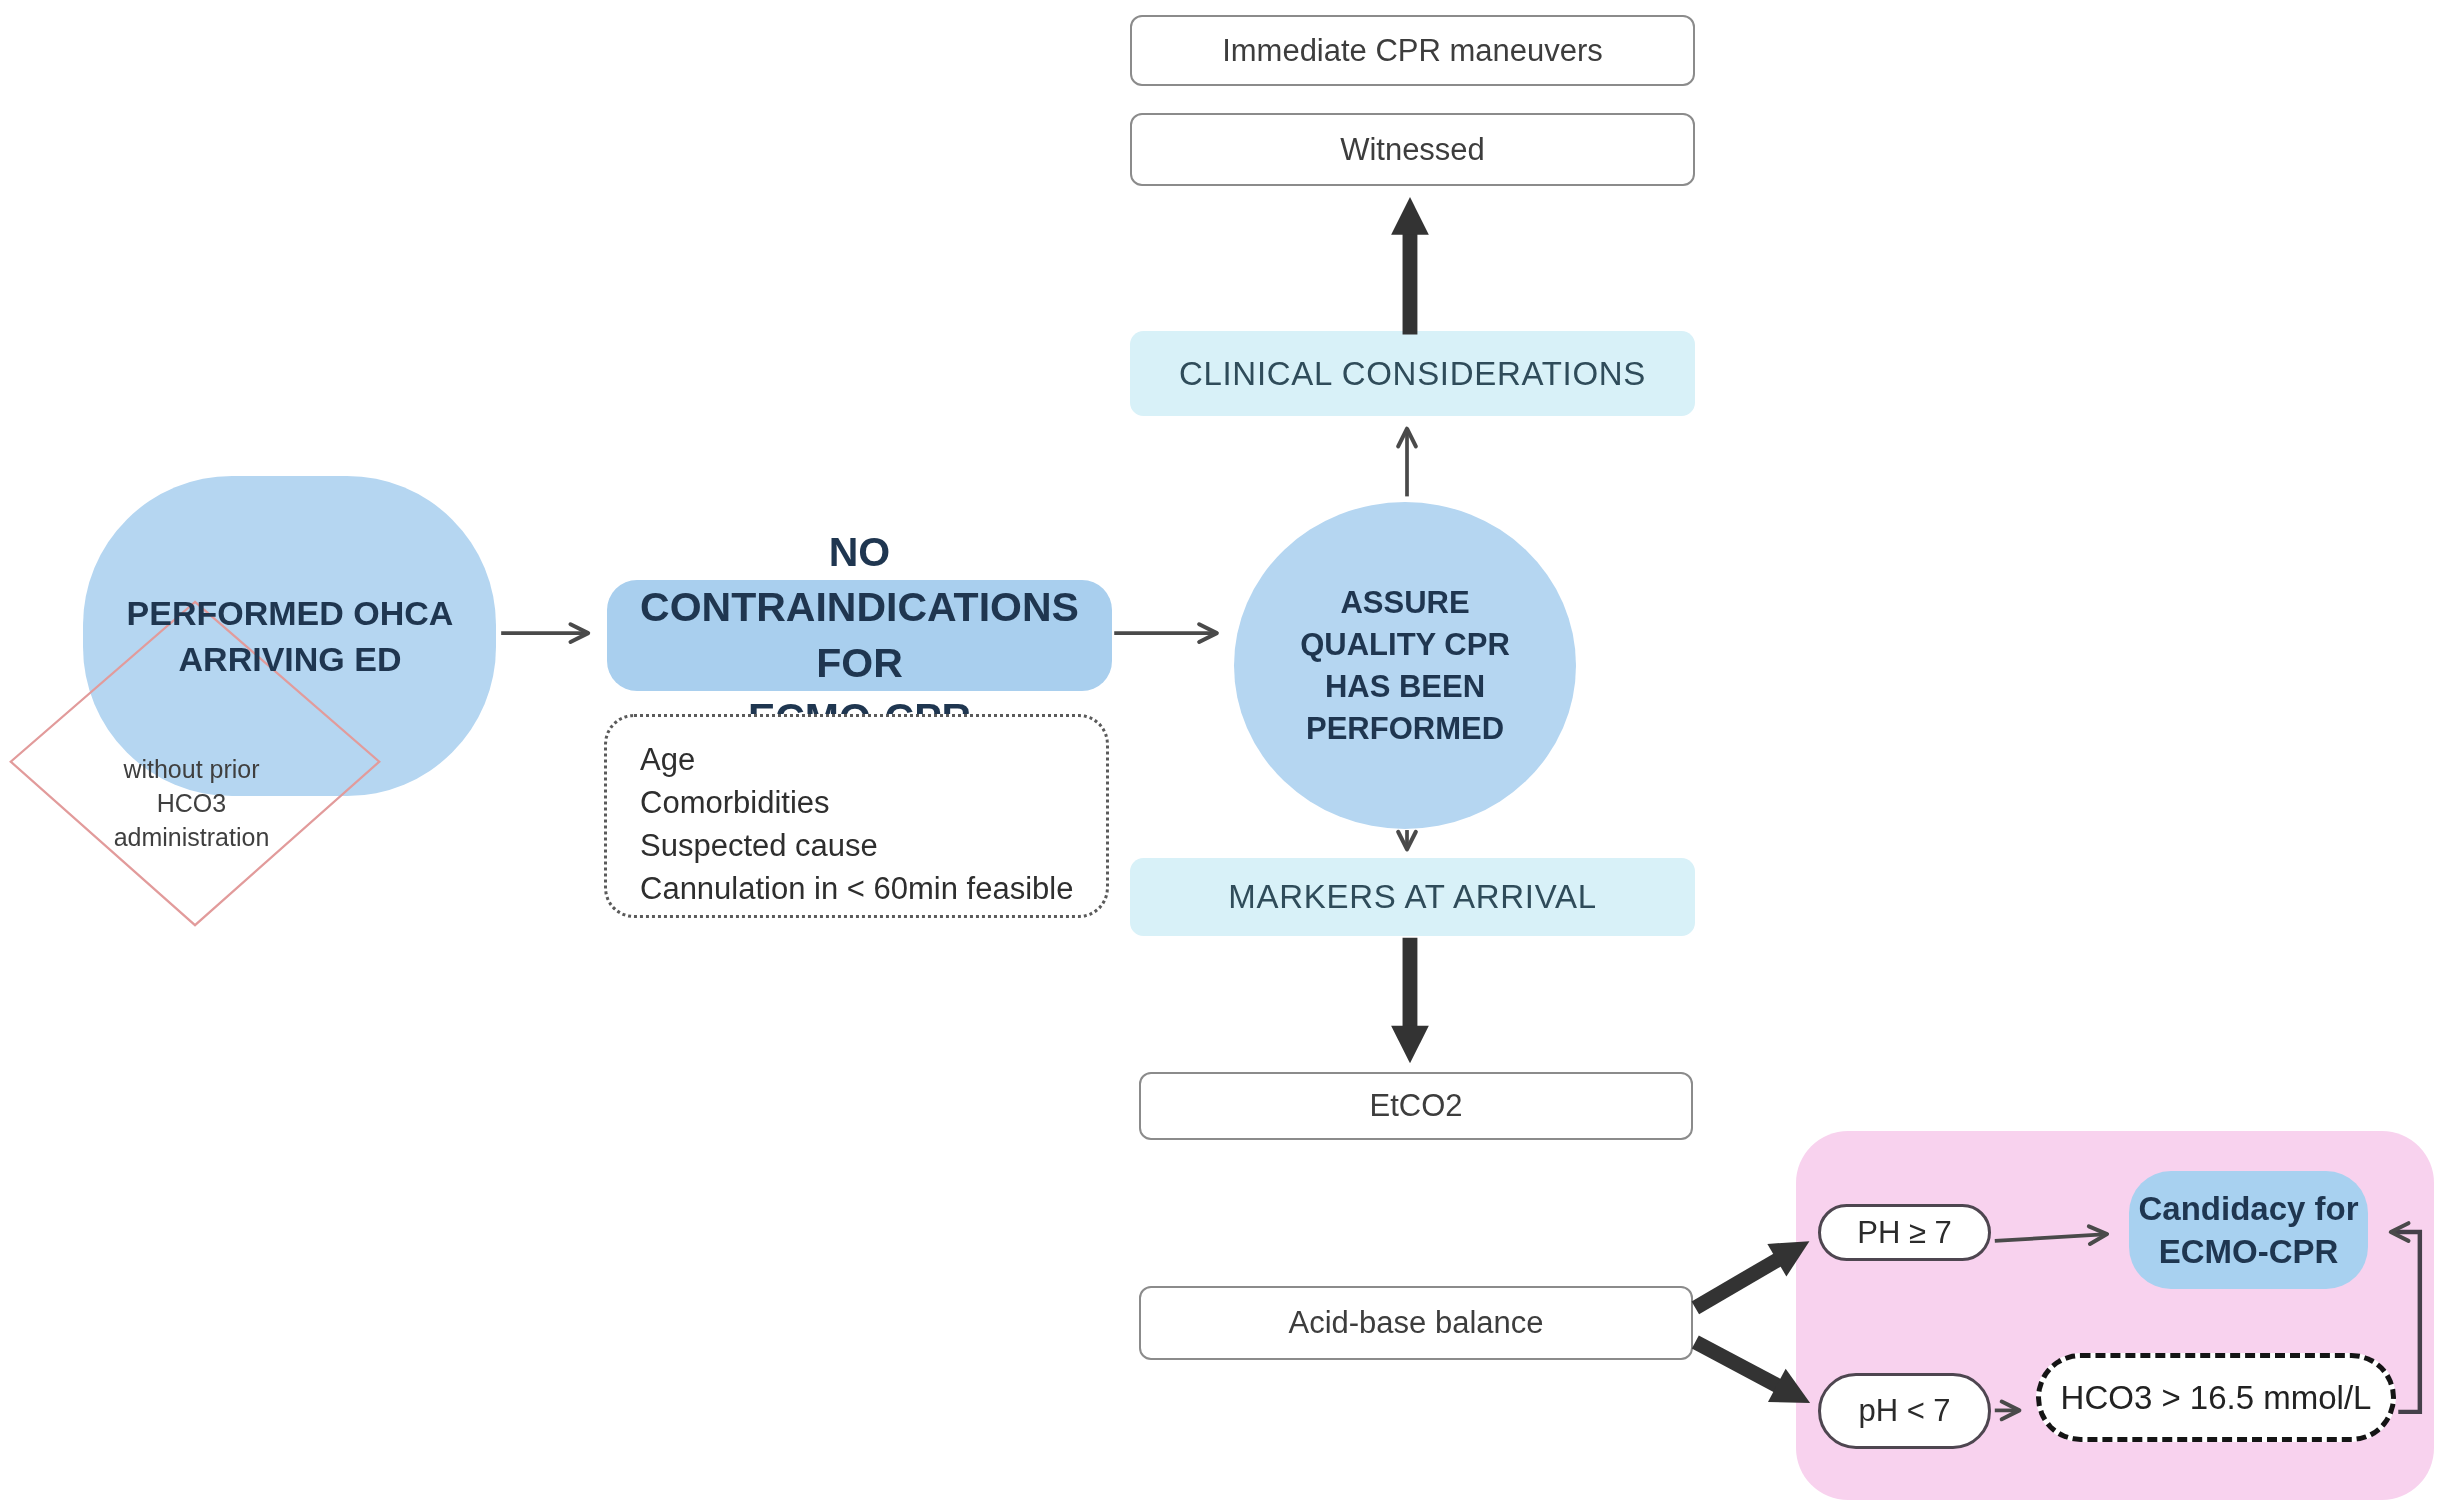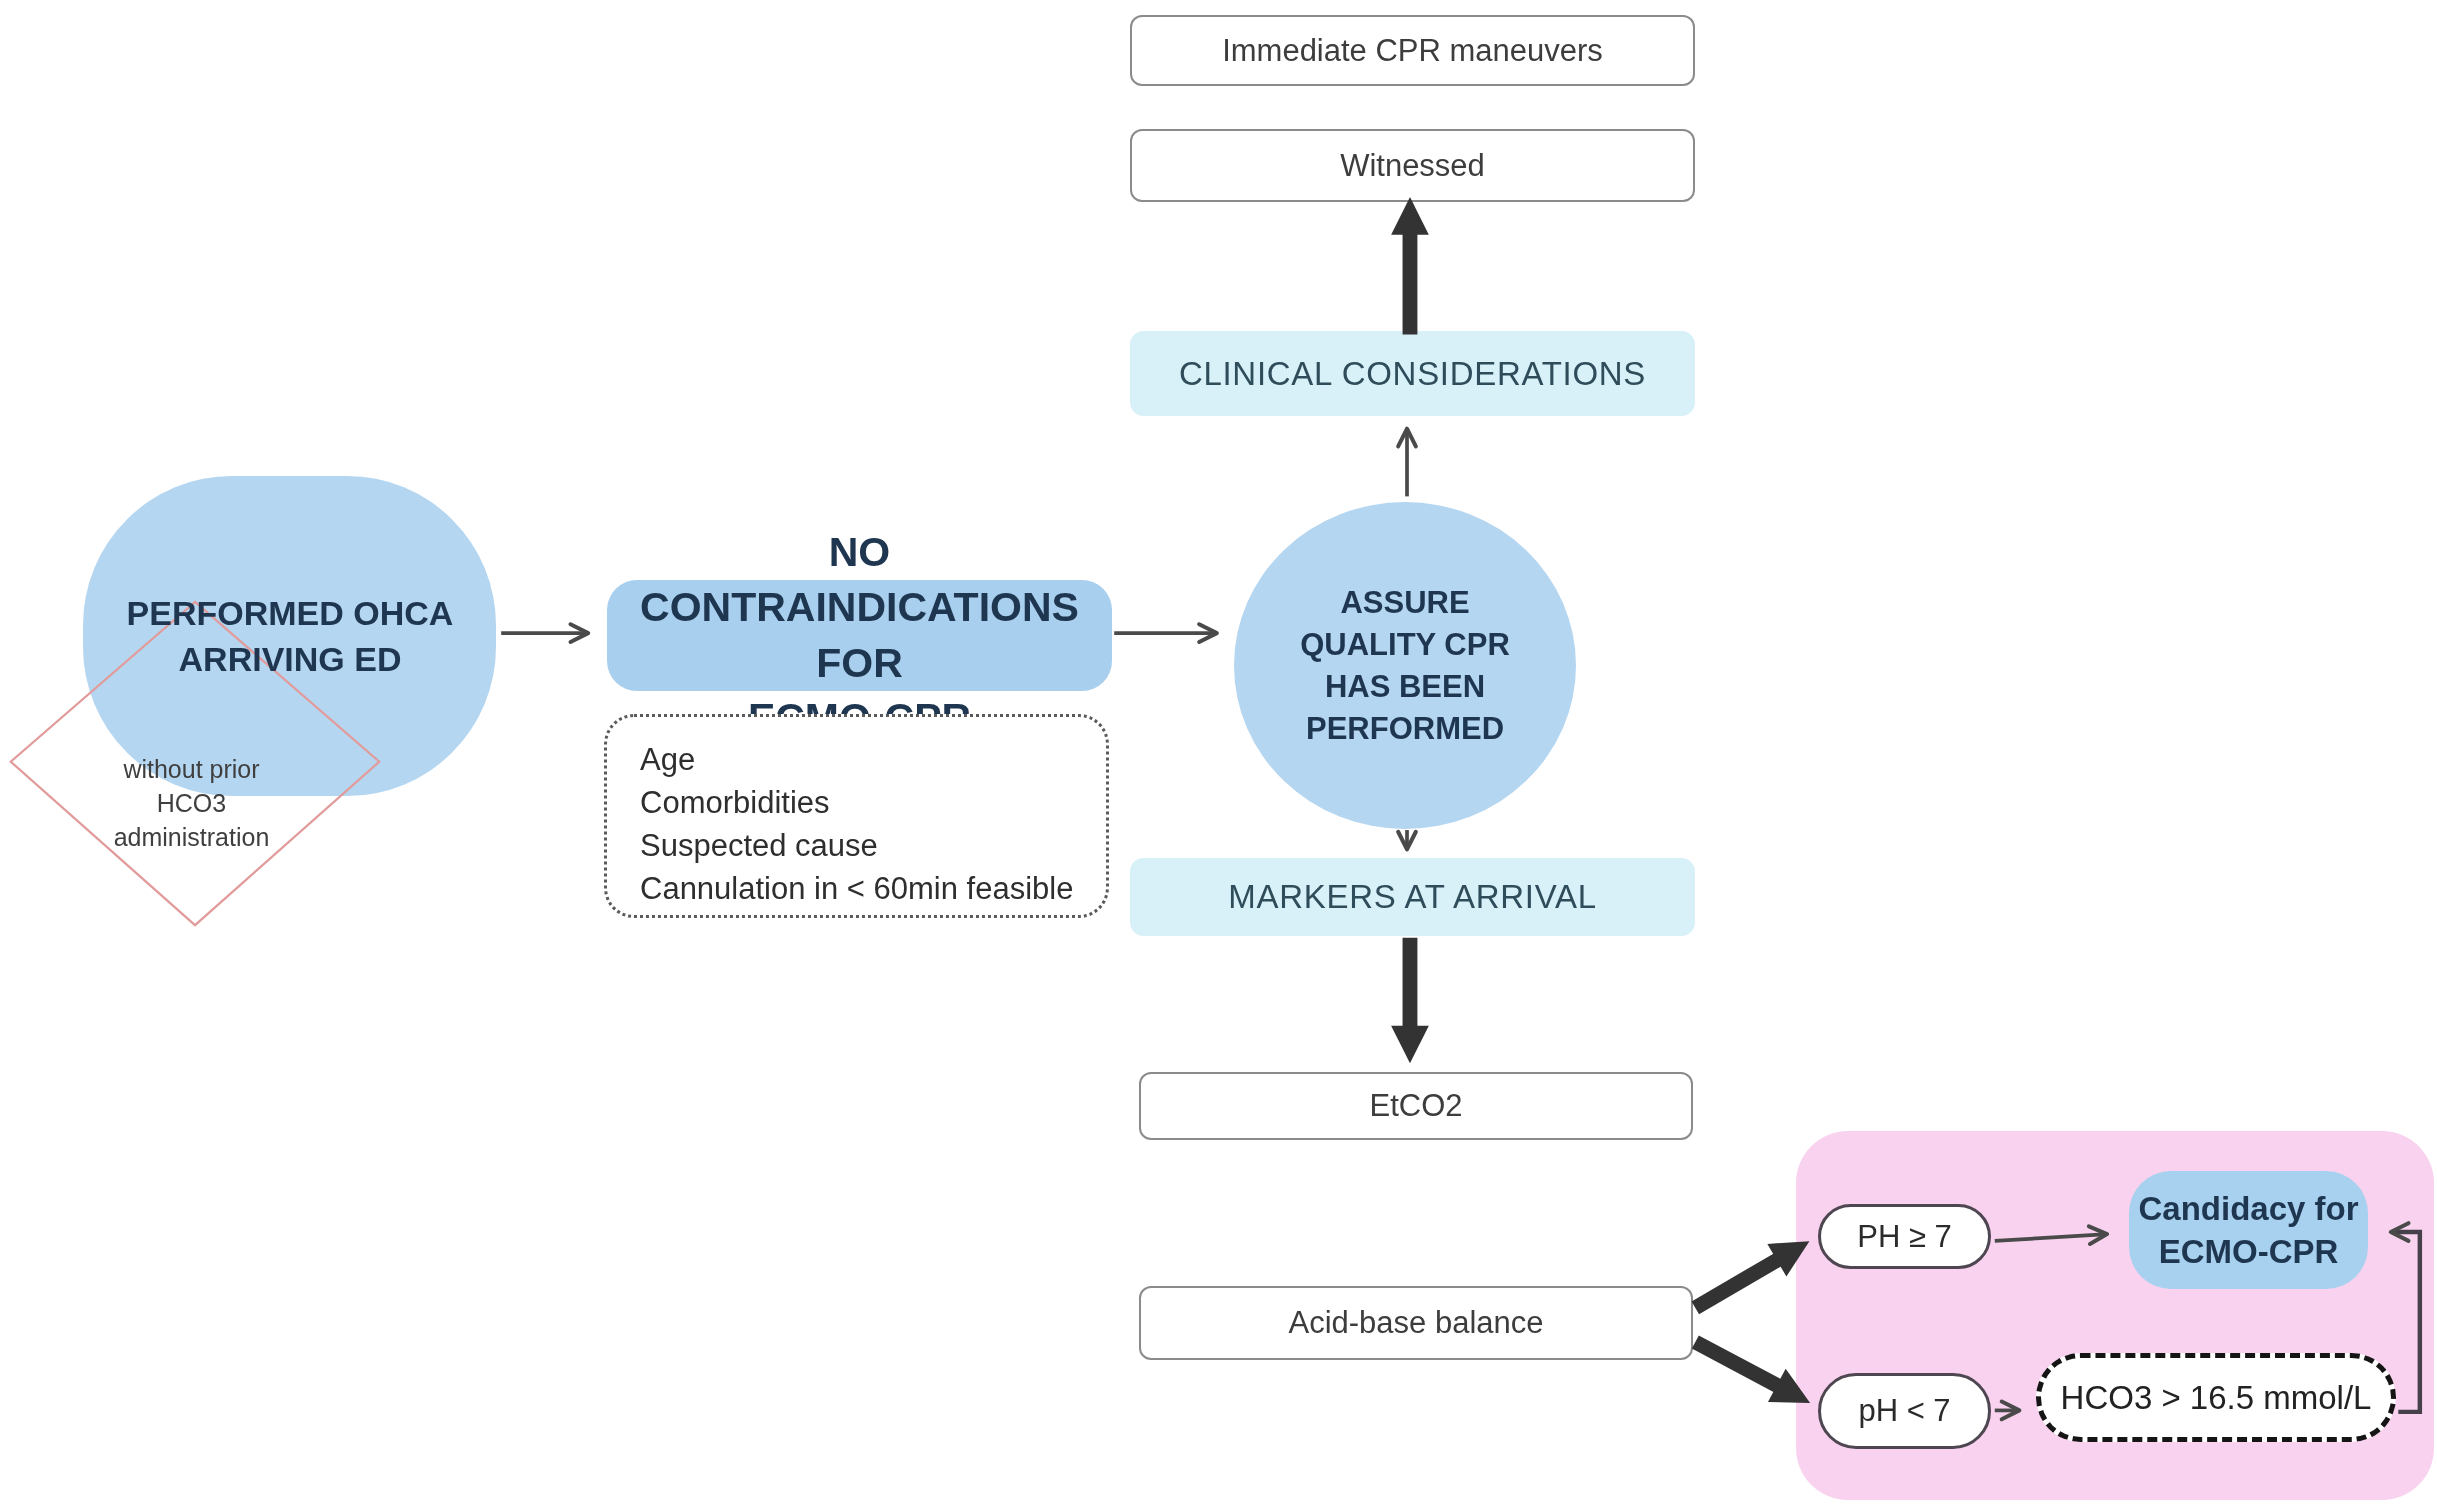--- a/index.html
+++ b/index.html
@@ -58,28 +58,28 @@
     <div>Cannulation in &lt; 60min feasible</div>
   </div>
 
   <div class="ellipse lvl2" style="left:1234px;top:502px;width:342px;height:327px;"></div>
   <div class="nodelabel lvl6" style="left:1234px;top:502px;width:342px;height:327px;font-size:31px;line-height:42px;">ASSURE
 QUALITY CPR
 HAS BEEN
 PERFORMED</div>
 
   <div class="node whitebox lvl2" style="left:1130px;top:15px;width:565px;height:71px;">Immediate CPR maneuvers</div>
-  <div class="node whitebox lvl2" style="left:1130px;top:129px;width:565px;height:73px;">Witnessed</div>
+  <div class="node whitebox lvl2" style="left:1130px;top:113px;width:565px;height:73px;">Witnessed</div>
   <div class="node cyanbox lvl2" style="left:1130px;top:858px;width:565px;height:78px;">MARKERS AT ARRIVAL</div>
   <div class="node cyanbox lvl2" style="left:1130px;top:331px;width:565px;height:85px;">CLINICAL CONSIDERATIONS</div>
   <div class="node whitebox lvl2" style="left:1139px;top:1072px;width:554px;height:68px;">EtCO2</div>
   <div class="node whitebox lvl2" style="left:1139px;top:1286px;width:554px;height:74px;">Acid-base balance</div>
 
   <div class="pinkpanel lvl2" style="left:1796px;top:1131px;width:638px;height:369px;"></div>
-  <div class="node pill lvl6" style="left:1818px;top:1204px;width:173px;height:65px;">PH ≥ 7</div>
+  <div class="node pill lvl6" style="left:1818px;top:1204px;width:173px;height:57px;">PH ≥ 7</div>
   <div class="node pill lvl6" style="left:1818px;top:1373px;width:173px;height:76px;">pH &lt; 7</div>
   <div class="node lvl6" style="left:2129px;top:1171px;width:239px;height:118px;background:var(--cand);
        border-radius:42px;color:var(--navy);font-weight:700;font-size:33px;line-height:43px;">Candidacy for
 ECMO-CPR</div>
   <div class="node dashedpill lvl6" style="left:2036px;top:1353px;width:360px;height:89px;">HCO3 &gt; 16.5 mmol/L</div>
 
   <svg class="overlay" width="2438" height="1507" viewBox="0 0 3280 2028">
     <defs>
       <marker id="smallhead" viewBox="0 0 10 10" refX="7" refY="5" markerWidth="34" markerHeight="34" markerUnits="userSpaceOnUse" orient="auto">
         <path d="M1.5,1.5 L8.5,5 L1.5,8.5" fill="none" stroke="#4a4a4a" stroke-width="1.6" stroke-linecap="round" stroke-linejoin="round"></path>

